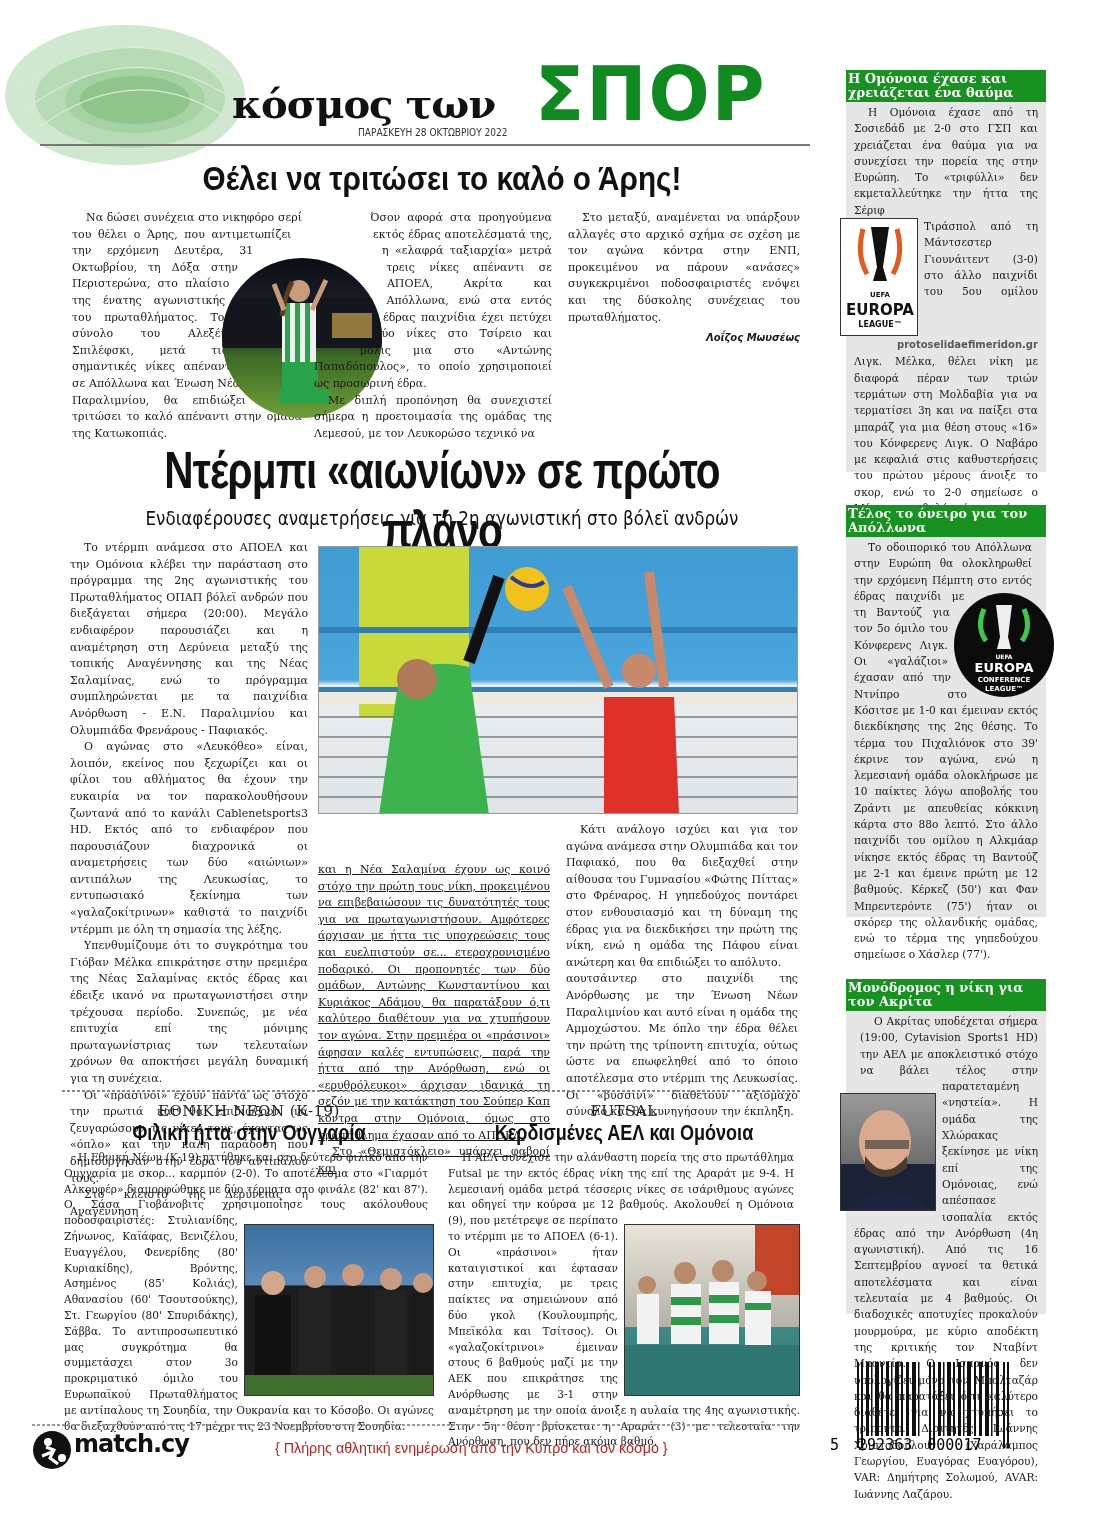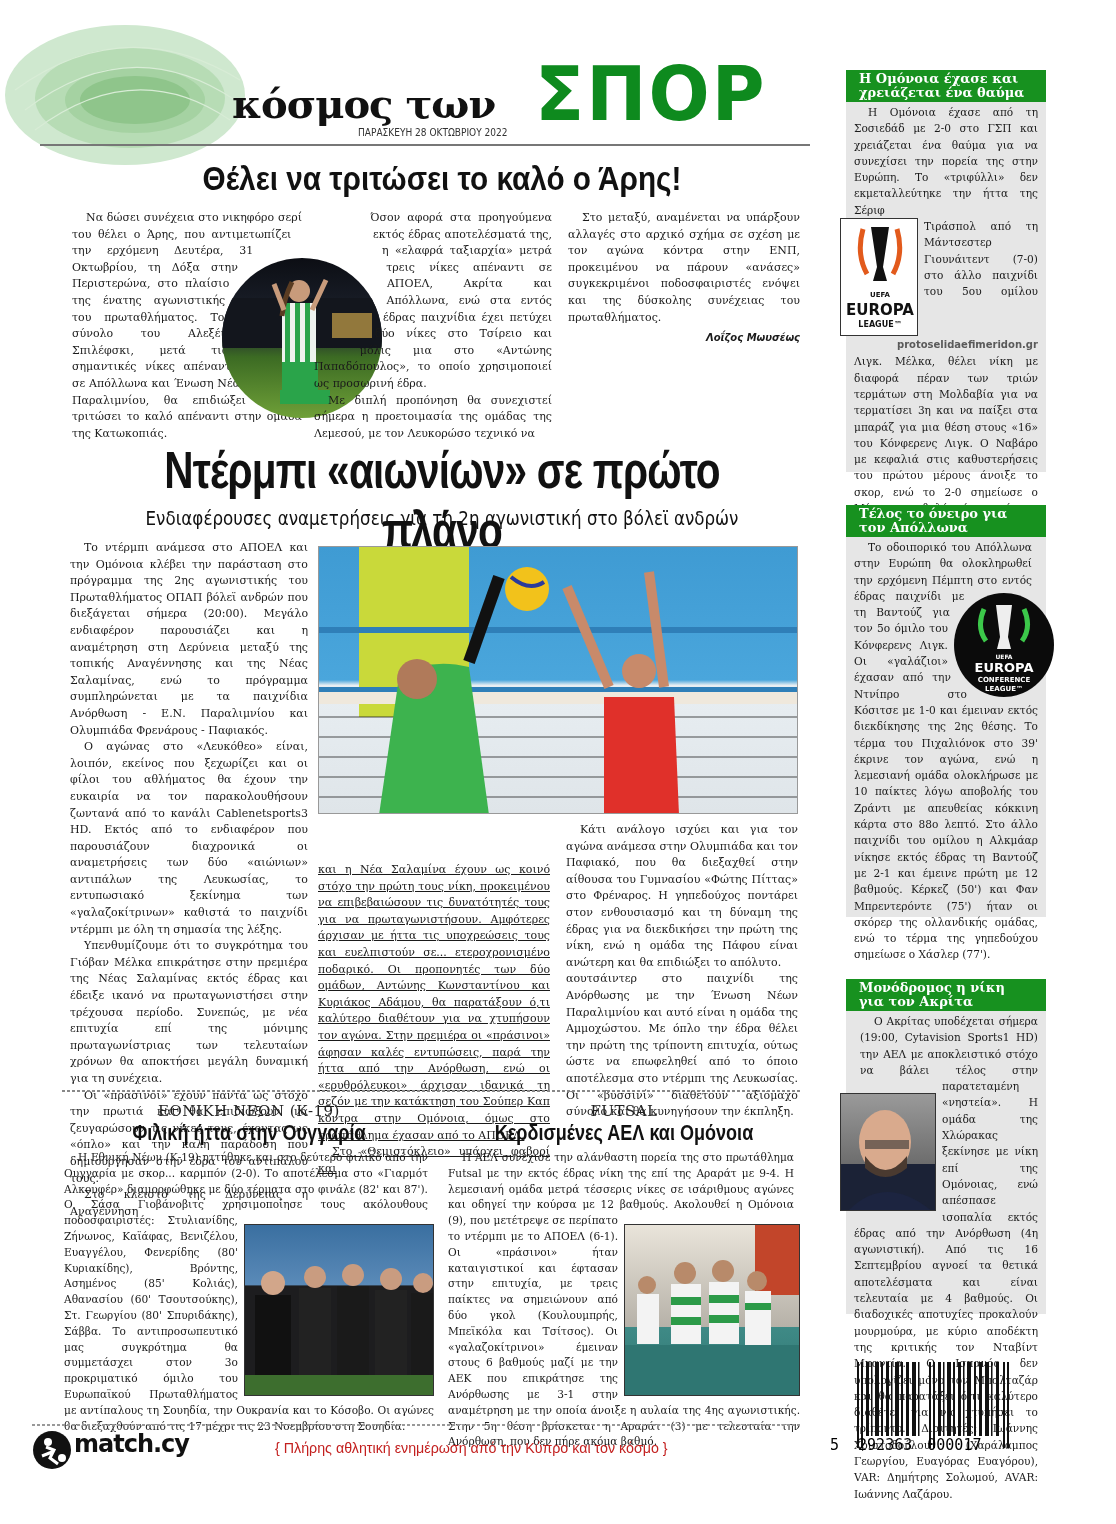--- a/index.html
+++ b/index.html
@@ -9,21 +9,21 @@
   .masthead-small { left: 232px; top: 80px; font-family: "DejaVu Serif", serif; font-size: 40px; font-weight: bold; color: #111; letter-spacing: -1px; }
   .masthead-big { left: 535px; top: 58px; font-family: "DejaVu Sans", sans-serif; font-size: 72px; font-weight: bold; color: #0e8a1e; letter-spacing: 2px; line-height: 1; transform: scaleY(1.05); }
   .dateline { left: 358px; top: 126px; font-family: "DejaVu Sans", sans-serif; font-size: 11px; color: #333; transform: scaleX(0.82); transform-origin: left; }
   .masthead-rule { left: 40px; top: 144px; width: 770px; height: 2px; background: #777; }
   .headline1 { left: 72px; top: 160px; width: 740px; text-align: center; font-family: "Liberation Sans", sans-serif; font-weight: bold; font-size: 33px; color: #111; transform: scaleX(0.9); }
   .col { font-size: 11px; line-height: 16.6px; text-align: justify; hyphens: auto; }
   .col p { text-indent: 14px; }
   .circle-photo { left: 222px; top: 258px; width: 160px; height: 160px; border-radius: 50%; overflow: hidden; background: linear-gradient(180deg, #0c0e14 0%, #1f2531 45%, #3c6b23 62%, #6fa038 100%); }
   .byline { font-family: "DejaVu Sans", sans-serif; font-weight: bold; font-size: 10px; text-align: right; }
   .sidebar-box { background: #e6e6e6; }
-  .sidebar-head { background: #17911f; color: #fff; font-family: "DejaVu Serif", serif; font-weight: bold; font-size: 13px; line-height: 14px; padding: 2px 13px; }
+  .sidebar-head { background: #17911f; color: #fff; font-family: "DejaVu Serif", serif; font-weight: bold; font-size: 13px; line-height: 14px; padding: 2px 2px; }
   .sidebar-body { font-size: 10.6px; line-height: 16.3px; text-align: justify; padding: 2px 8px 8px 8px; }
   .sidebar-body p { text-indent: 14px; }
   .headline2 { left: 62px; top: 440px; width: 760px; text-align: center; font-family: "Liberation Sans", sans-serif; font-weight: bold; font-size: 52px; color: #111; transform: scaleX(0.78); letter-spacing: -1px; }
   .subhead2 { left: 62px; top: 507px; width: 760px; text-align: center; font-family: "DejaVu Sans", sans-serif; font-size: 19px; color: #111; transform: scaleX(0.88); }
   .volley-photo { left: 318px; top: 546px; width: 480px; height: 268px; border: 1px solid #999; background: linear-gradient(180deg, #3f9bd3 0%, #4aa6dc 50%, #e8eef2 52%, #dfe5e9 100%); overflow: hidden; }
   .section-rule { height: 2px; background: repeating-linear-gradient(90deg, #888 0 3px, transparent 3px 5px); }
   .kicker { font-family: "DejaVu Serif", serif; font-size: 15px; color: #222; text-align: center; letter-spacing: 0.5px; }
   .subhead-bold { font-family: "Liberation Sans", sans-serif; font-weight: bold; font-size: 22px; text-align: center; color: #111; transform: scaleX(0.82); }
   .photo-rect { border: 1px solid #333; overflow: hidden; }
   .barcode { left: 843px; top: 1362px; width: 180px; height: 100px; }
@@ -94,21 +94,21 @@
     <p>Η Ομόνοια έχασε από τη Σοσιεδάδ με 2-0 στο ΓΣΠ και χρειάζεται ένα θαύμα για να συνεχίσει την πορεία της στην Ευρώπη. Το «τριφύλλι» δεν εκμεταλλεύτηκε την ήττα της Σέριφ</p>
     <div class="float-left" style="width:78px; height:118px; margin-left:-14px; border:1px solid #333; background:#fff; position:relative;">
       <svg width="78" height="118" viewBox="0 0 78 118">
         <path d="M22 10 Q15 35 26 55 M56 10 Q63 35 52 55" stroke="#e25a1c" stroke-width="5" fill="none"></path>
         <path d="M30 8 L48 8 L42 48 L46 62 L32 62 L36 48 Z" fill="#111"></path>
         <text x="39" y="78" text-anchor="middle" font-family="DejaVu Sans, sans-serif" font-size="7" font-weight="bold" fill="#111">UEFA</text>
         <text x="39" y="96" text-anchor="middle" font-family="DejaVu Sans, sans-serif" font-size="15" font-weight="bold" fill="#111">EUROPA</text>
         <text x="39" y="108" text-anchor="middle" font-family="DejaVu Sans, sans-serif" font-size="8" font-weight="bold" fill="#111">LEAGUE™</text>
       </svg>
     </div>
-    <span>Τιράσπολ από τη Μάντσεστερ Γιουνάιτεντ (7-0) στο άλλο παιχνίδι του 5ου ομίλου</span>
+    <span>Τιράσπολ από τη Μάντσεστερ Γιουνάιτεντ (3-0) στο άλλο παιχνίδι του 5ου ομίλου</span>
     <span class="watermark">protoselidaefimeridon.gr</span>
     <span>Λιγκ. Μέλκα, θέλει νίκη με διαφορά πέραν των τριών τερμάτων στη Μολδαβία για</span>
     <span>να τερματίσει 3η και να παίξει στα μπαράζ για μια θέση στους «16» του Κόνφερενς Λιγκ. Ο Ναβάρο με κεφαλιά στις καθυστερήσεις του πρώτου μέρους άνοιξε το σκορ, ενώ το 2-0 σημείωσε ο Μέντες με βολέ μέσα από την περιοχή (60'). Στο «Ολντ Τράφορντ» οι Νταλότ (44'), Ράσφορντ (65') και Ρονάλντο σφράγισαν τη νίκη της Γιουνάιτεντ.</span>
   </div>
 </div>
 
 <div class="abs headline2">Ντέρμπι «αιωνίων» σε πρώτο πλάνο</div>
 <div class="abs subhead2">Ενδιαφέρουσες αναμετρήσεις για τη 2η αγωνιστική στο βόλεϊ ανδρών</div>
 
 <div class="abs col" style="left:70px; top:540px; width:238px;">

